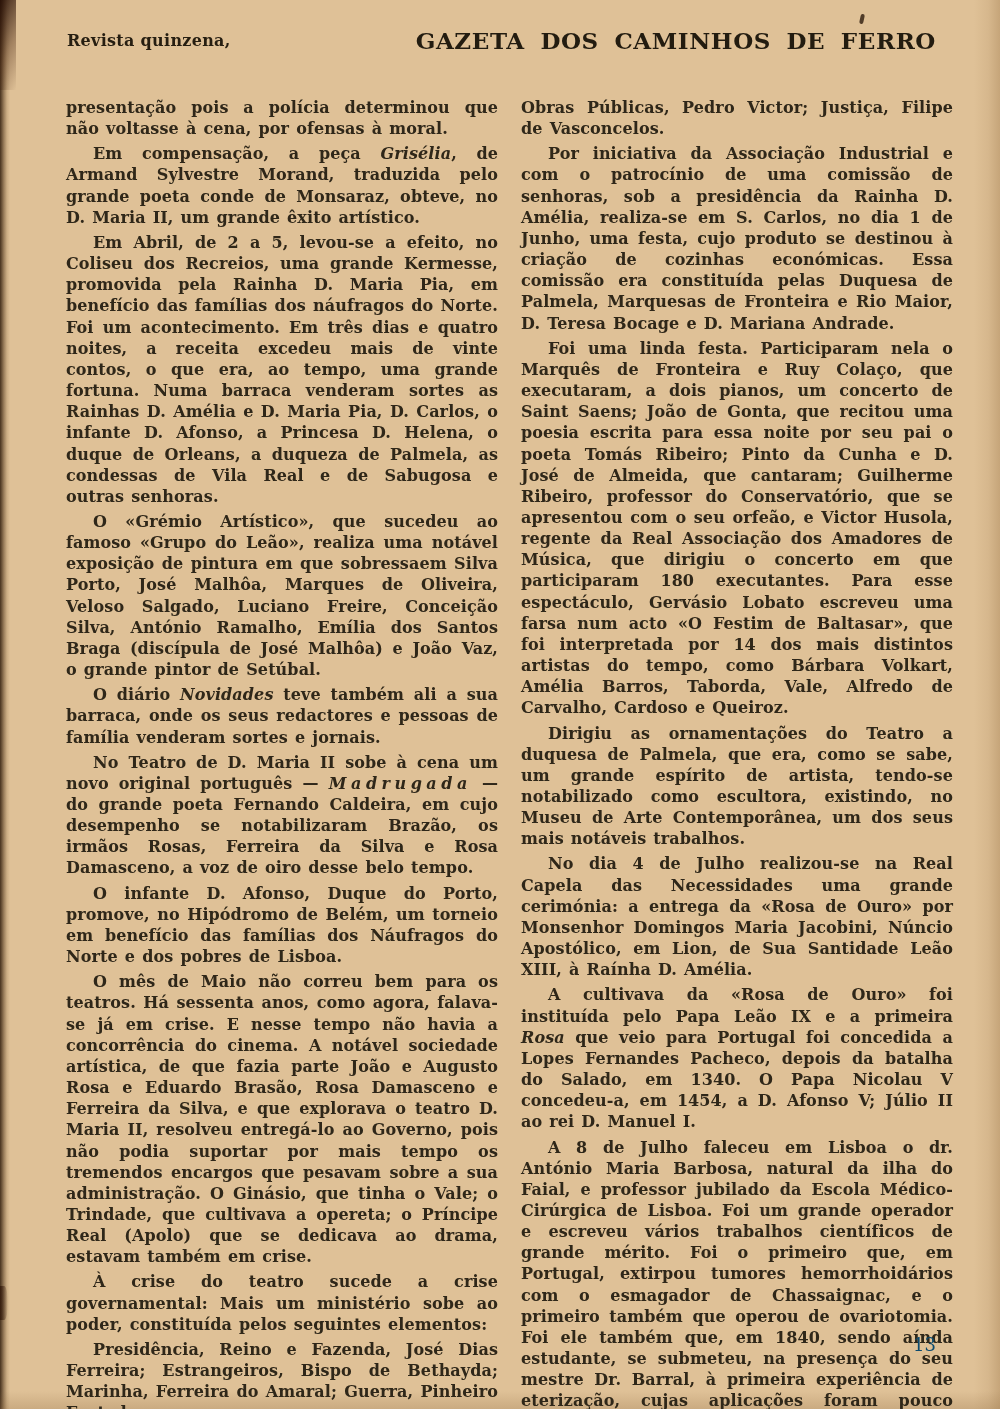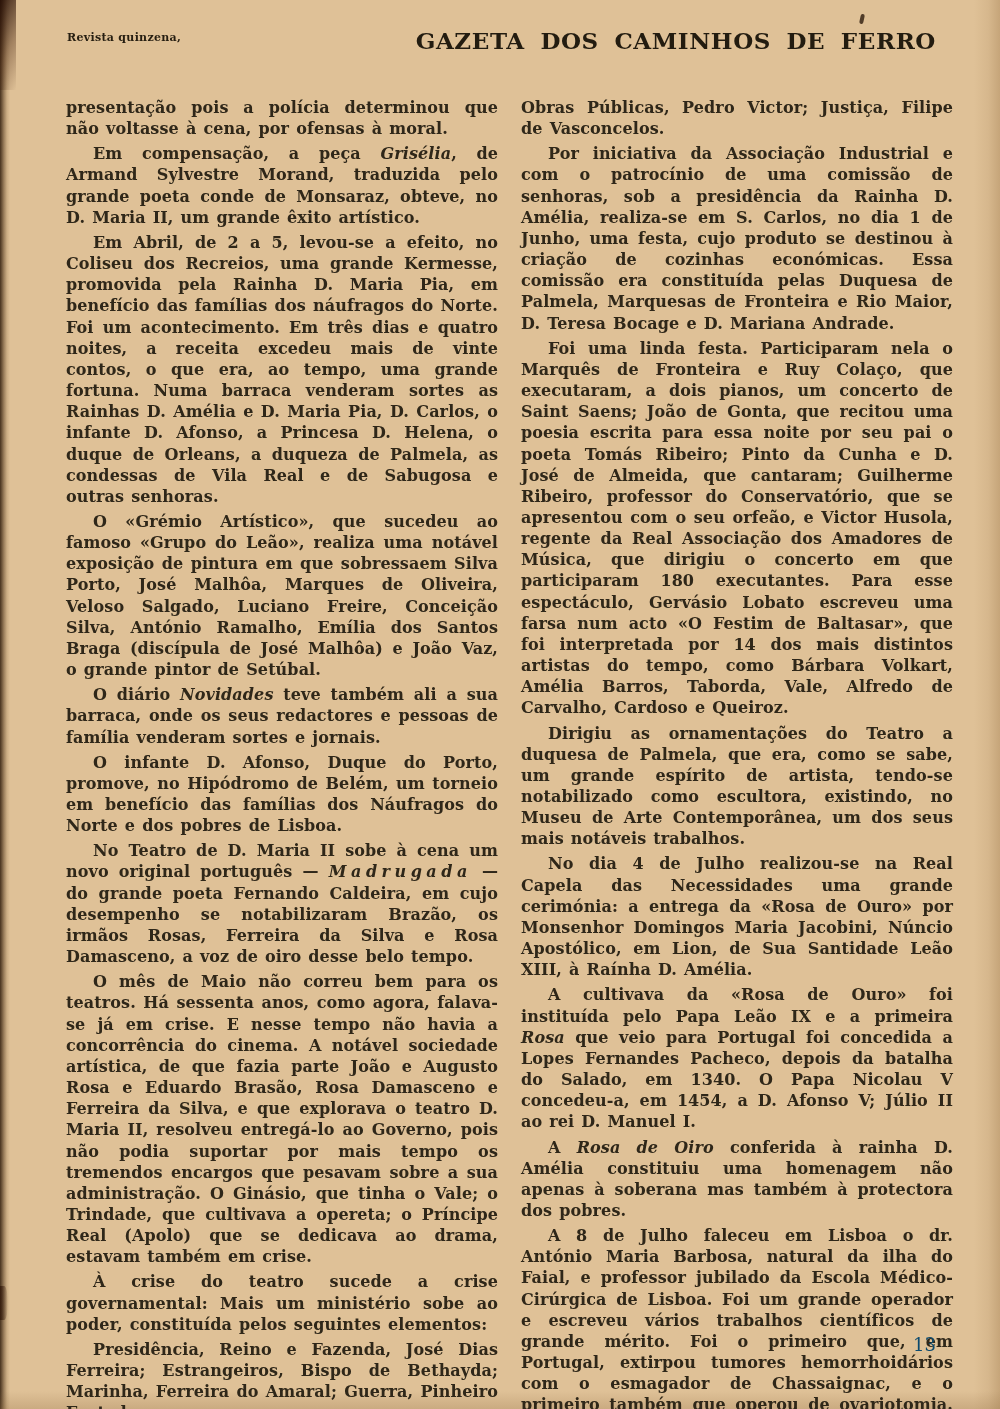--- a/index.html
+++ b/index.html
@@ -23,21 +23,21 @@
     background:linear-gradient(115deg,rgba(40,16,6,.9) 0%,rgba(70,35,14,.4) 55%,rgba(70,35,14,0) 100%);}
   .edge-left-bottom{position:absolute;left:0;top:1286px;width:8px;height:34px;
     background:linear-gradient(90deg,rgba(50,24,10,.8),rgba(50,24,10,0));border-radius:0 50% 50% 0;}
   .edge-right{position:absolute;right:0;top:0;width:26px;height:1409px;
     background:linear-gradient(270deg,rgba(150,112,66,.35) 0%,rgba(150,112,66,.12) 45%,rgba(150,112,66,0) 100%);}
   .edge-bottom{position:absolute;left:0;bottom:0;width:1000px;height:18px;
     background:linear-gradient(0deg,rgba(140,104,62,.25),rgba(140,104,62,0));}
   .ink-speck{position:absolute;left:860px;top:14px;width:4px;height:10px;
     background:rgba(45,28,14,.8);border-radius:2px;transform:rotate(12deg);}
   
-  .masthead-left{position:absolute;left:67px;top:31px;font-size:11px;font-weight:bold;
+  .masthead-left{position:absolute;left:67px;top:31px;font-size:16px;font-weight:bold;
     letter-spacing:.3px;color:#261e11;}
   .masthead-right{position:absolute;right:64px;top:27px;font-size:23px;font-weight:bold;
     letter-spacing:.6px;word-spacing:7px;color:#231c10;}
   
   .columns{position:absolute;left:62px;top:93px;width:895px;display:flex;gap:15px;}
   .col{width:440px;text-align:justify;font-size:16px;line-height:21.15px;
     font-weight:bold;word-spacing:1.4px;letter-spacing:.1px;color:#2f2719;}
   .para{margin:4px;text-indent:27px;}
   .para.noindent{text-indent:0;}
   .i{font-style:italic;}
@@ -60,33 +60,32 @@
   <div class="masthead-left">Revista quinzena,</div>
   <div class="masthead-right">GAZETA DOS CAMINHOS DE FERRO</div>
 
   <div class="columns">
     <div class="col" id="col-left">
         <p class="para noindent"><span>presentação pois a polícia determinou que não voltasse à cena, por ofensas à moral.</span></p>
         <p class="para"><span>Em compensação, a peça </span><span class="i">Grisélia</span><span>, de Armand Sylvestre Morand, traduzida pelo grande poeta conde de Monsaraz, obteve, no D. Maria II, um grande êxito artístico.</span></p>
         <p class="para"><span>Em Abril, de 2 a 5, levou-se a efeito, no Coliseu dos Recreios, uma grande Kermesse, promovida pela Rainha D. Maria Pia, em benefício das famílias dos náufragos do Norte. Foi um acontecimento. Em três dias e quatro noites, a receita excedeu mais de vinte contos, o que era, ao tempo, uma grande fortuna. Numa barraca venderam sortes as Rainhas D. Amélia e D. Maria Pia, D. Carlos, o infante D. Afonso, a Princesa D. Helena, o duque de Orleans, a duqueza de Palmela, as condessas de Vila Real e de Sabugosa e outras senhoras.</span></p>
         <p class="para"><span>O «Grémio Artístico», que sucedeu ao famoso «Grupo do Leão», realiza uma notável exposição de pintura em que sobressaem Silva Porto, José Malhôa, Marques de Oliveira, Veloso Salgado, Luciano Freire, Conceição Silva, António Ramalho, Emília dos Santos Braga (discípula de José Malhôa) e João Vaz, o grande pintor de Setúbal.</span></p>
         <p class="para"><span>O diário </span><span class="i">Novidades</span><span> teve também ali a sua barraca, onde os seus redactores e pessoas de família venderam sortes e jornais.</span></p>
+        <p class="para"><span>No Teatro de D. Maria II sobe à cena um novo original português — </span><span class="is">Madrugada</span><span> — do grande poeta Fernando Caldeira, em cujo desempenho se notabilizaram Brazão, os irmãos Rosas, Ferreira da Silva e Rosa Damasceno, a voz de oiro desse belo tempo.</span></p>
         <p class="para"><span>O infante D. Afonso, Duque do Porto, promove, no Hipódromo de Belém, um torneio em benefício das famílias dos Náufragos do Norte e dos pobres de Lisboa.</span></p>
-        <p class="para"><span>No Teatro de D. Maria II sobe à cena um novo original português — </span><span class="is">Madrugada</span><span> — do grande poeta Fernando Caldeira, em cujo desempenho se notabilizaram Brazão, os irmãos Rosas, Ferreira da Silva e Rosa Damasceno, a voz de oiro desse belo tempo.</span></p>
         <p class="para"><span>O mês de Maio não correu bem para os teatros. Há sessenta anos, como agora, falava-se já em crise. E nesse tempo não havia a concorrência do cinema. A notável sociedade artística, de que fazia parte João e Augusto Rosa e Eduardo Brasão, Rosa Damasceno e Ferreira da Silva, e que explorava o teatro D. Maria II, resolveu entregá-lo ao Governo, pois não podia suportar por mais tempo os tremendos encargos que pesavam sobre a sua administração. O Ginásio, que tinha o Vale; o Trindade, que cultivava a opereta; o Príncipe Real (Apolo) que se dedicava ao drama, estavam também em crise.</span></p>
         <p class="para"><span>À crise do teatro sucede a crise governamental: Mais um ministério sobe ao poder, constituída pelos seguintes elementos:</span></p>
         <p class="para"><span>Presidência, Reino e Fazenda, José Dias Ferreira; Estrangeiros, Bispo de Bethayda; Marinha, Ferreira do Amaral; Guerra, Pinheiro Furtado;</span></p>
       </div>
     <div class="col" id="col-right">
         <p class="para noindent"><span>Obras Públicas, Pedro Victor; Justiça, Filipe de Vasconcelos.</span></p>
         <p class="para"><span>Por iniciativa da Associação Industrial e com o patrocínio de uma comissão de senhoras, sob a presidência da Rainha D. Amélia, realiza-se em S. Carlos, no dia 1 de Junho, uma festa, cujo produto se destinou à criação de cozinhas económicas. Essa comissão era constituída pelas Duquesa de Palmela, Marquesas de Fronteira e Rio Maior, D. Teresa Bocage e D. Mariana Andrade.</span></p>
         <p class="para"><span>Foi uma linda festa. Participaram nela o Marquês de Fronteira e Ruy Colaço, que executaram, a dois pianos, um concerto de Saint Saens; João de Gonta, que recitou uma poesia escrita para essa noite por seu pai o poeta Tomás Ribeiro; Pinto da Cunha e D. José de Almeida, que cantaram; Guilherme Ribeiro, professor do Conservatório, que se apresentou com o seu orfeão, e Victor Husola, regente da Real Associação dos Amadores de Música, que dirigiu o concerto em que participaram 180 executantes. Para esse espectáculo, Gervásio Lobato escreveu uma farsa num acto «O Festim de Baltasar», que foi interpretada por 14 dos mais distintos artistas do tempo, como Bárbara Volkart, Amélia Barros, Taborda, Vale, Alfredo de Carvalho, Cardoso e Queiroz.</span></p>
         <p class="para"><span>Dirigiu as ornamentações do Teatro a duquesa de Palmela, que era, como se sabe, um grande espírito de artista, tendo-se notabilizado como escultora, existindo, no Museu de Arte Contemporânea, um dos seus mais notáveis trabalhos.</span></p>
         <p class="para"><span>No dia 4 de Julho realizou-se na Real Capela das Necessidades uma grande cerimónia: a entrega da «Rosa de Ouro» por Monsenhor Domingos Maria Jacobini, Núncio Apostólico, em Lion, de Sua Santidade Leão XIII, à Raínha D. Amélia.</span></p>
         <p class="para"><span>A cultivava da «Rosa de Ouro» foi instituída pelo Papa Leão IX e a primeira </span><span class="i">Rosa</span><span> que veio para Portugal foi concedida a Lopes Fernandes Pacheco, depois da batalha do Salado, em 1340. O Papa Nicolau V concedeu-a, em 1454, a D. Afonso V; Júlio II ao rei D. Manuel I.</span></p>
-        <p class="para"><span>A </span><span class="i">Rosa de Oiro</span><span> conferida à rainha D. Amélia constituiu uma homenagem não apenas à soberana mas também à protectora dos pobres.</span></p>
         <p class="para"><span>A 8 de Julho faleceu em Lisboa o dr. António Maria Barbosa, natural da ilha do Faial, e professor jubilado da Escola Médico-Cirúrgica de Lisboa. Foi um grande operador e escreveu vários trabalhos científicos de grande mérito. Foi o primeiro que, em Portugal, extirpou tumores hemorrhoidários com o esmagador de Chassaignac, e o primeiro também que operou de ovariotomia. Foi ele também que, em 1840, sendo aínda estudante, se submeteu, na presença do seu mestre Dr. Barral, à primeira experiência de eterização, cujas aplicações foram pouco depois iniciadas pelo professor Teotónio da Silva e pelo cirurgião Clerk.</span></p>
       </div>
   </div>
 
   <div class="page-number">13</div>
 
 </div>
 
 </body></html>

